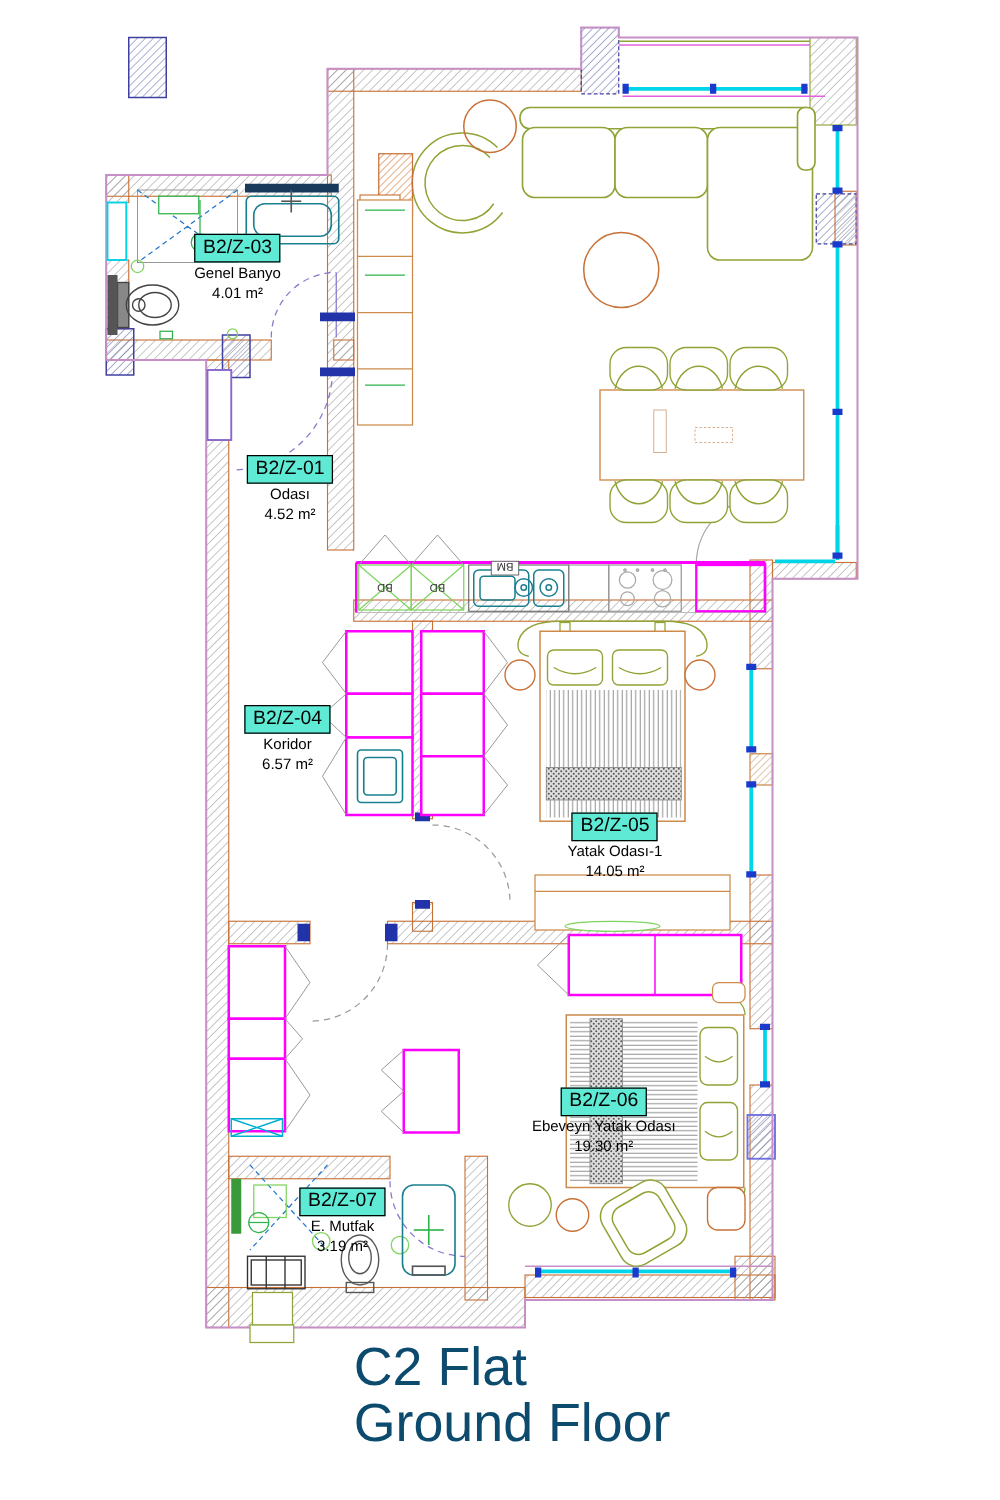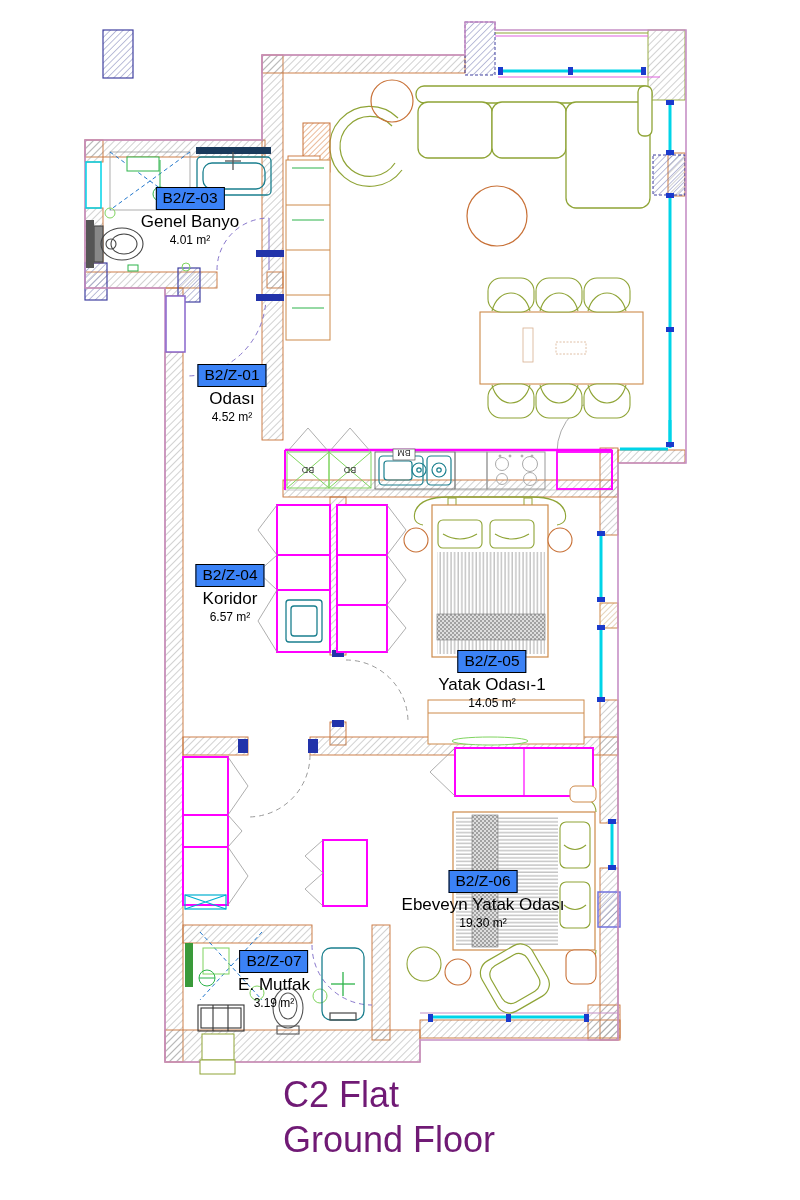--- a/index.html
+++ b/index.html
@@ -1,25 +1,25 @@
 <!DOCTYPE html>
 <html><head>
 <meta charset="utf-8">
 <style>
   html,body{margin:0;padding:0;background:#fff;}
   .stage{position:relative;width:800px;height:1200px;background:#fff;overflow:hidden;
          font-family:"Liberation Sans",sans-serif;}
   .stage svg{position:absolute;left:0;top:0;}
   .room-label{position:absolute;transform:translateX(-50%);text-align:center;color:#000;
               line-height:1.3;white-space:nowrap;}
-  .room-label .code{display:inline-block;border:1.7px solid #000;background:#3b82f6;
+  .room-label .code{display:inline-block;border:1.7px solid #000;background:#5eead4;
                     padding:0 6px 1px 6px;font-size:15.5px;}
-  .room-label .rname{font-size:17px;margin-top:1px;}
+  .room-label .rname{font-size:12px;margin-top:1px;}
   .room-label .rarea{font-size:12px;}
-  .plan-title{position:absolute;left:283px;top:1072px;color:#701a75;font-size:36px;line-height:45px;}
+  .plan-title{position:absolute;left:283px;top:1072px;color:#0c4a6e;font-size:43px;line-height:45px;}
 </style>
 </head>
 <body>
 
 <div class="stage">
 
 <svg viewBox="0 0 800 1200" width="800" height="1200">
   <defs>
     <pattern id="hatch" patternUnits="userSpaceOnUse" width="5" height="5" patternTransform="rotate(45)">
       <line x1="0" y1="0" x2="0" y2="5" stroke="#9a9a9a" stroke-width="0.9"></line>

